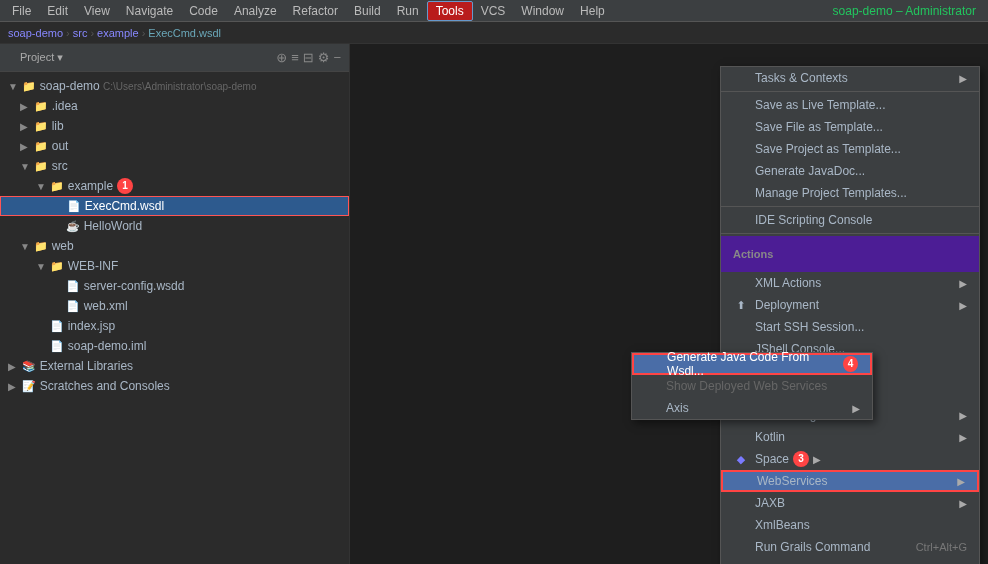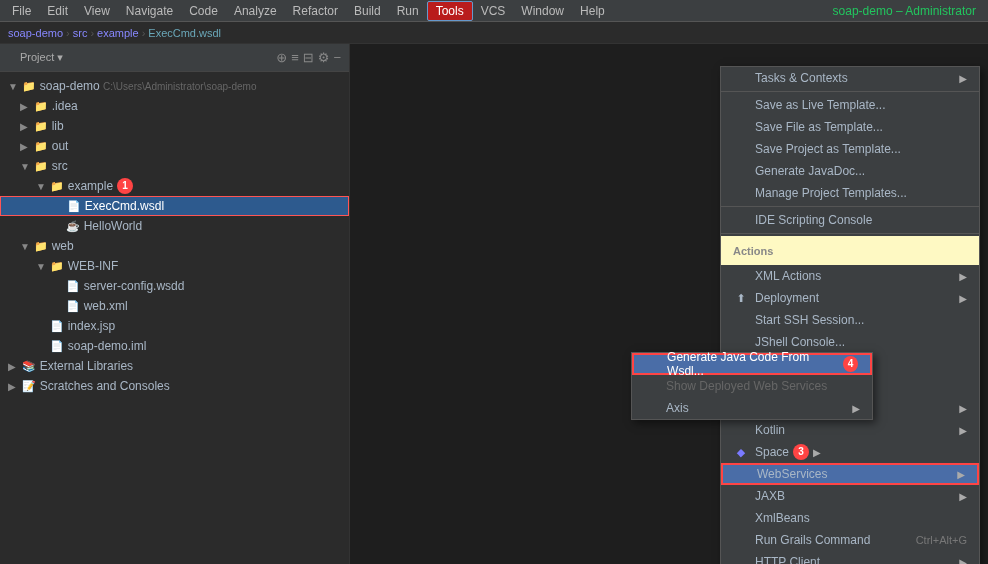--- a/index.html
+++ b/index.html
@@ -227,25 +227,25 @@
       border: 2px solid #ff4444;
     }
 
     .generate-highlighted {
       background: #4a6da7;
       border: 2px solid #ff4444;
       color: #ffffff;
     }
 
     .actions-section {
-      height: 29px;
+      height: 36px;
       display: flex;
       align-items: center;
       padding: 0 12px;
-      background: #fef9c3;
+      background: #4c1d95;
       color: #888;
       font-size: 11px;
       font-weight: bold;
     }
   </style>
 </head>
 <body>
 
 <div class="menubar">
   <span class="menubar-item">File</span>

